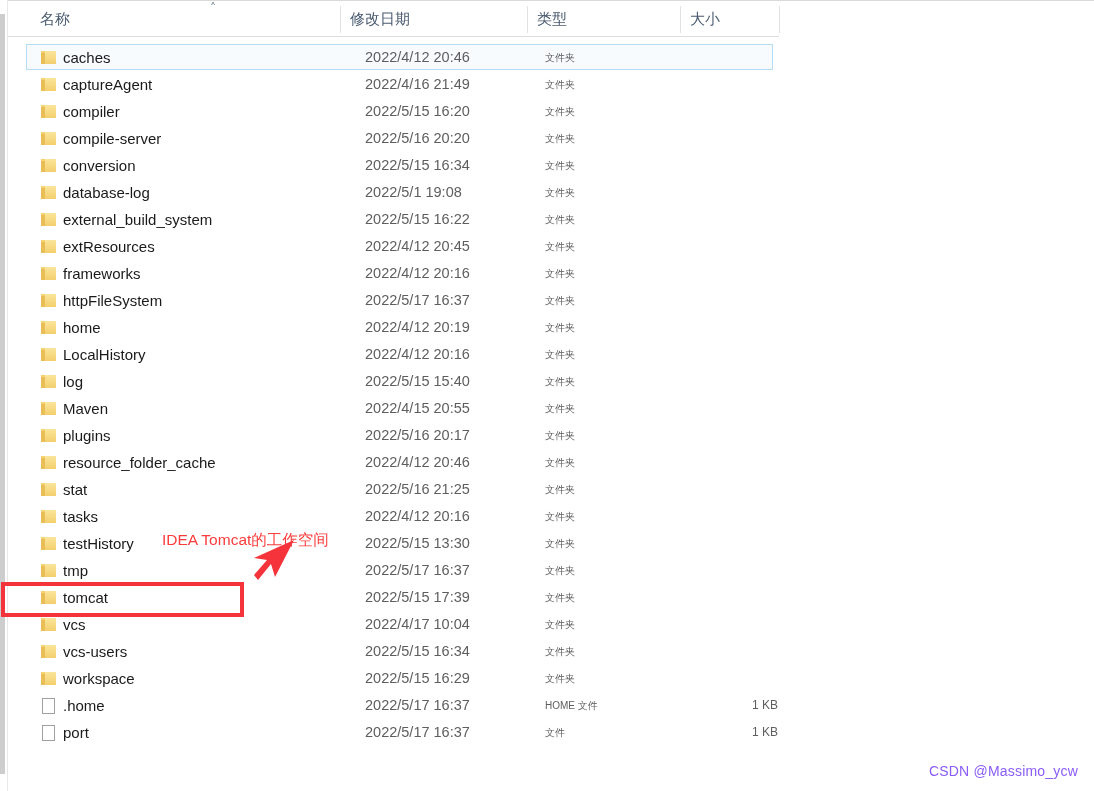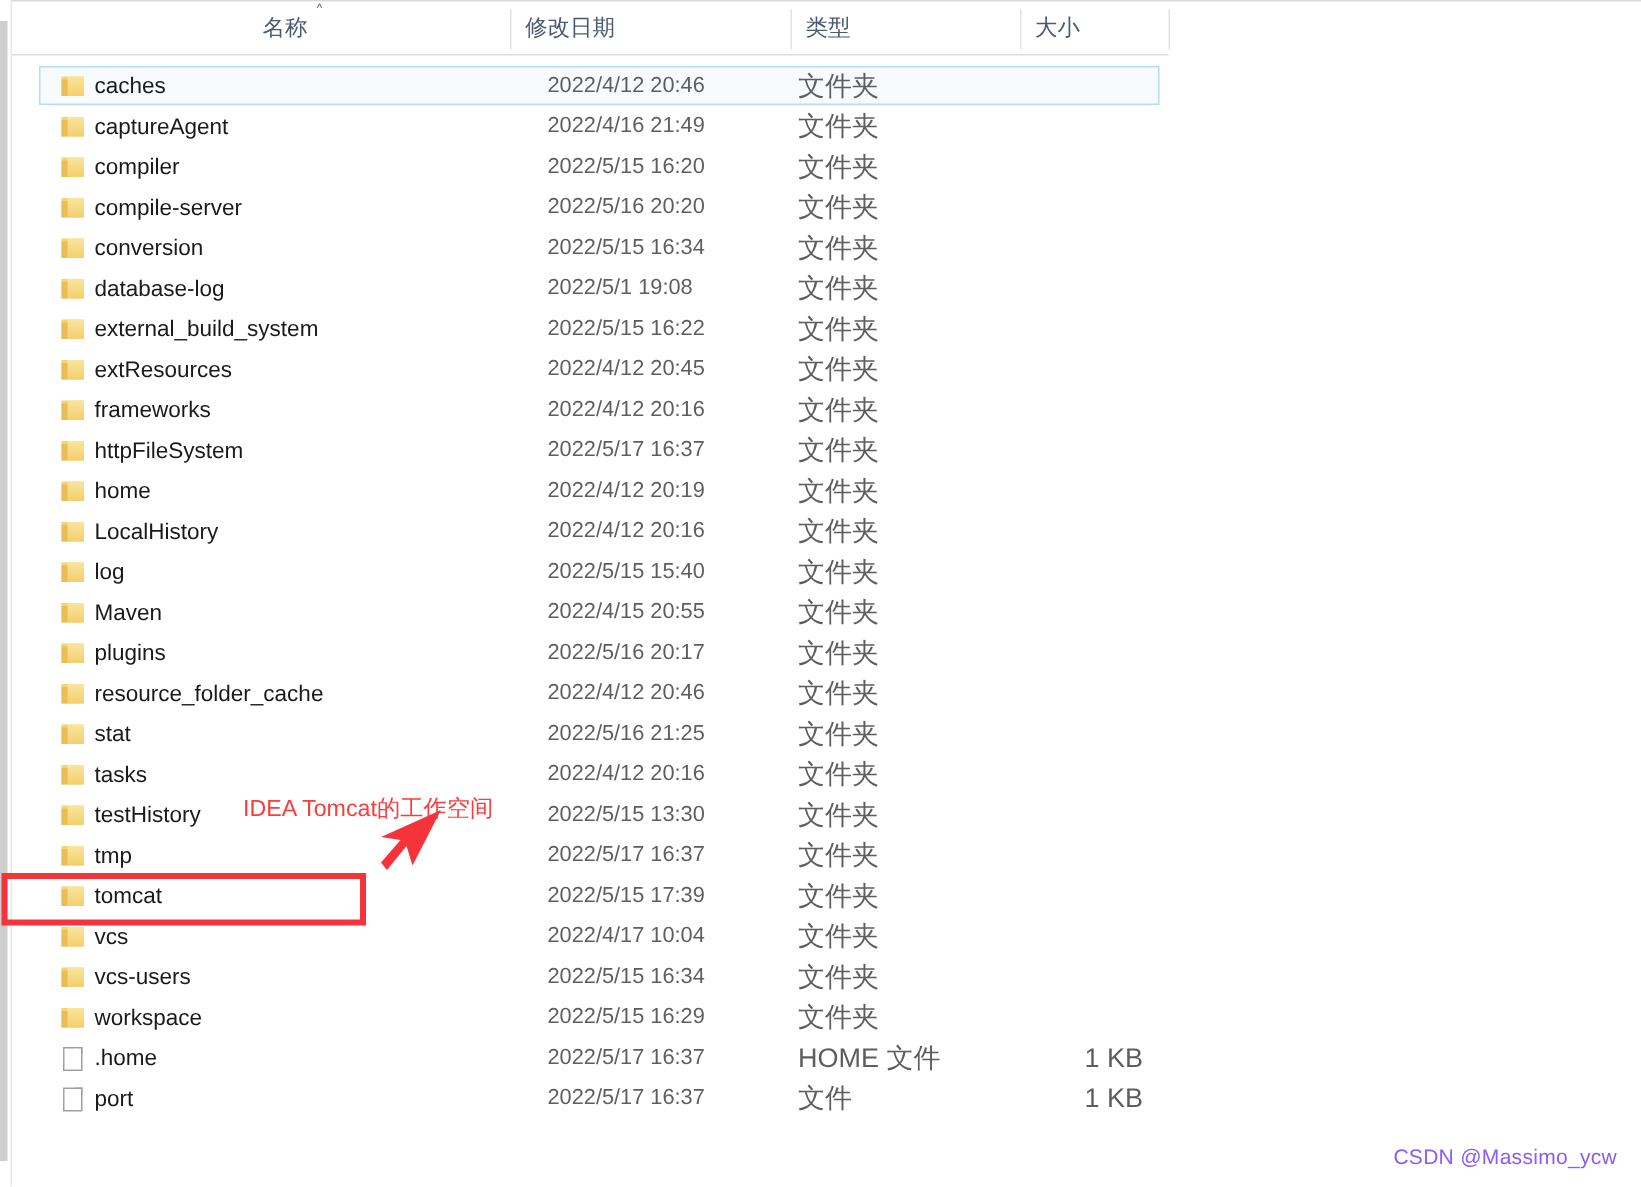--- a/index.html
+++ b/index.html
@@ -90,21 +90,21 @@
     box-sizing: border-box;
   }
   .col-cell .divider {
     position: absolute;
     left: 0;
     top: 5px;
     width: 1px;
     height: 27px;
     background: #e2e2e2;
   }
-  #col-name  { left: 22px;  width: 310px; text-align: center; }
+  #col-name  { left: 22px;  width: 310px; }
   #col-date  { left: 332px; width: 187px; }
   #col-type  { left: 519px; width: 153px; }
   #col-size  { left: 672px; width: 99px; }
   .hdr-right-edge {
     position: absolute;
     left: 771px;
     top: 5px;
     width: 1px;
     height: 27px;
     background: #e2e2e2;
@@ -154,30 +154,30 @@
   .cell-name {
     left: 55px;
     color: #1a1a1a;
   }
   .cell-date {
     left: 357px;
     color: #5e5e5e;
     font-size: 14.5px;
   }
   .cell-type {
-    left: 524px;
+    left: 537px;
     color: #5e5e5e;
-    font-size: 18px;
+    font-size: 10px;
   }
   .cell-size {
-    left: 656px;
+    left: 672px;
     width: 98px;
     text-align: right;
     color: #5e5e5e;
-    font-size: 18px;
+    font-size: 12px;
   }
 
   
   .icon {
     position: absolute;
     left: 33px;
     top: 6px;
     width: 17px;
     height: 15px;
   }

